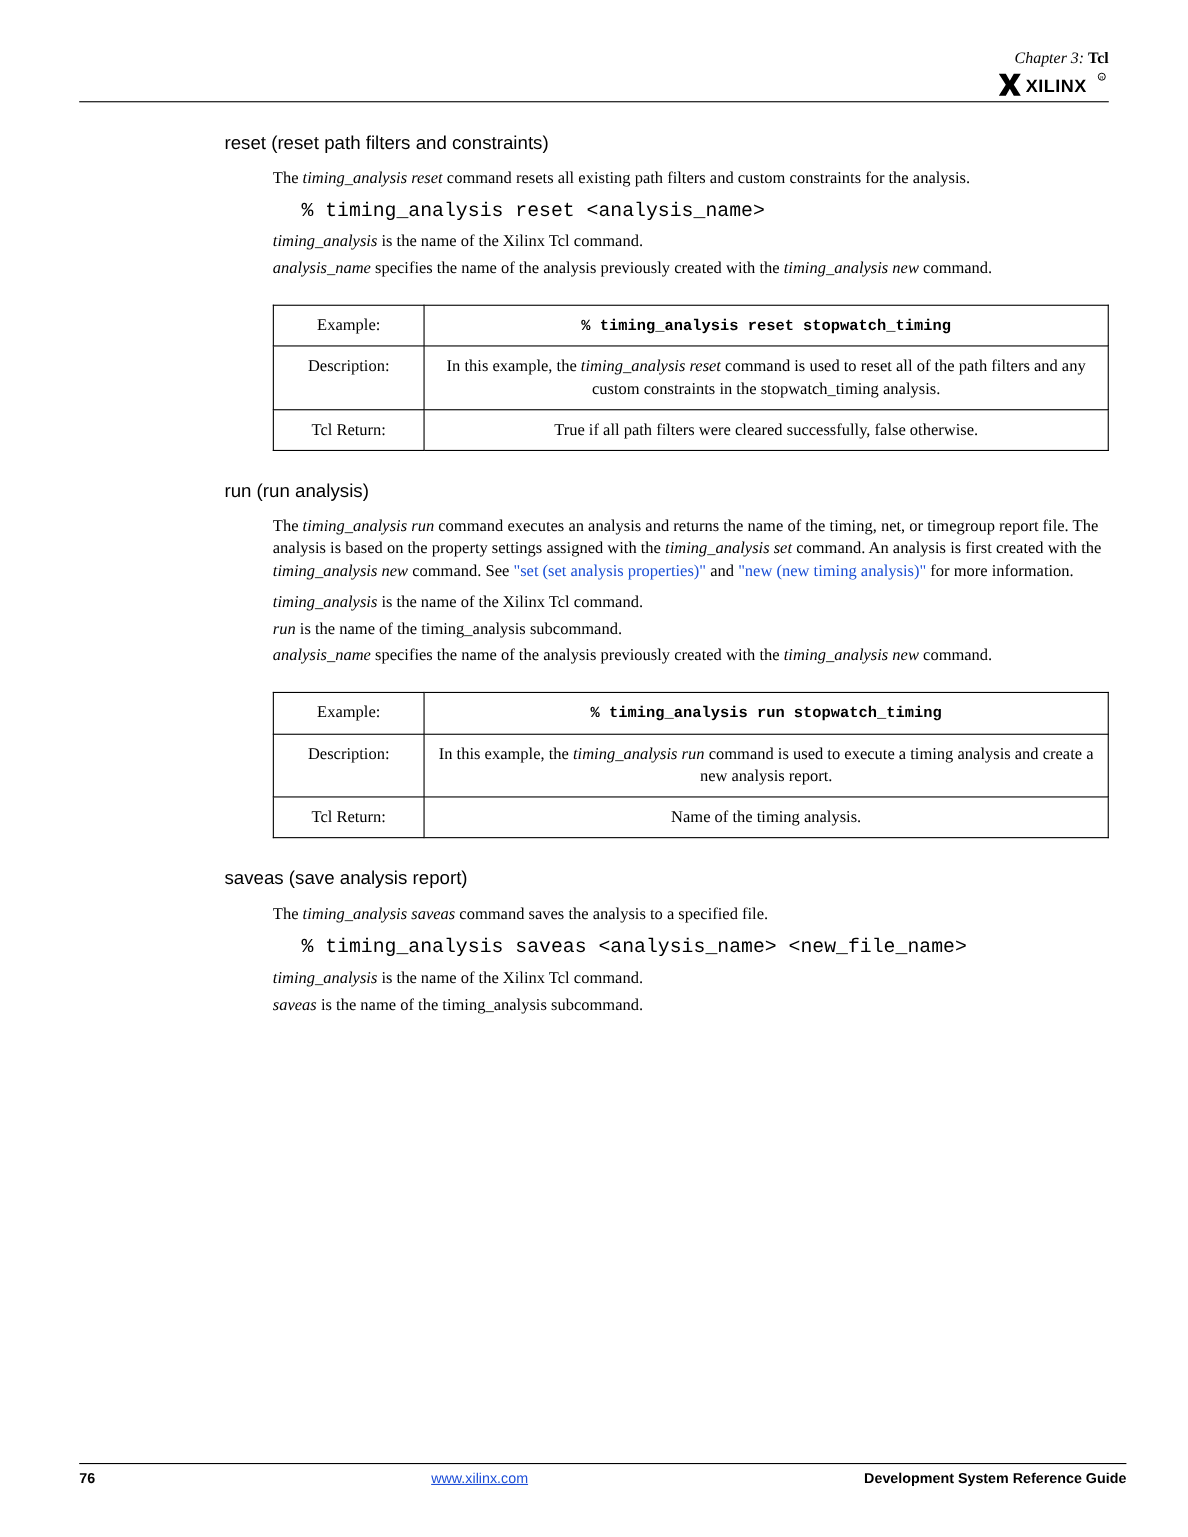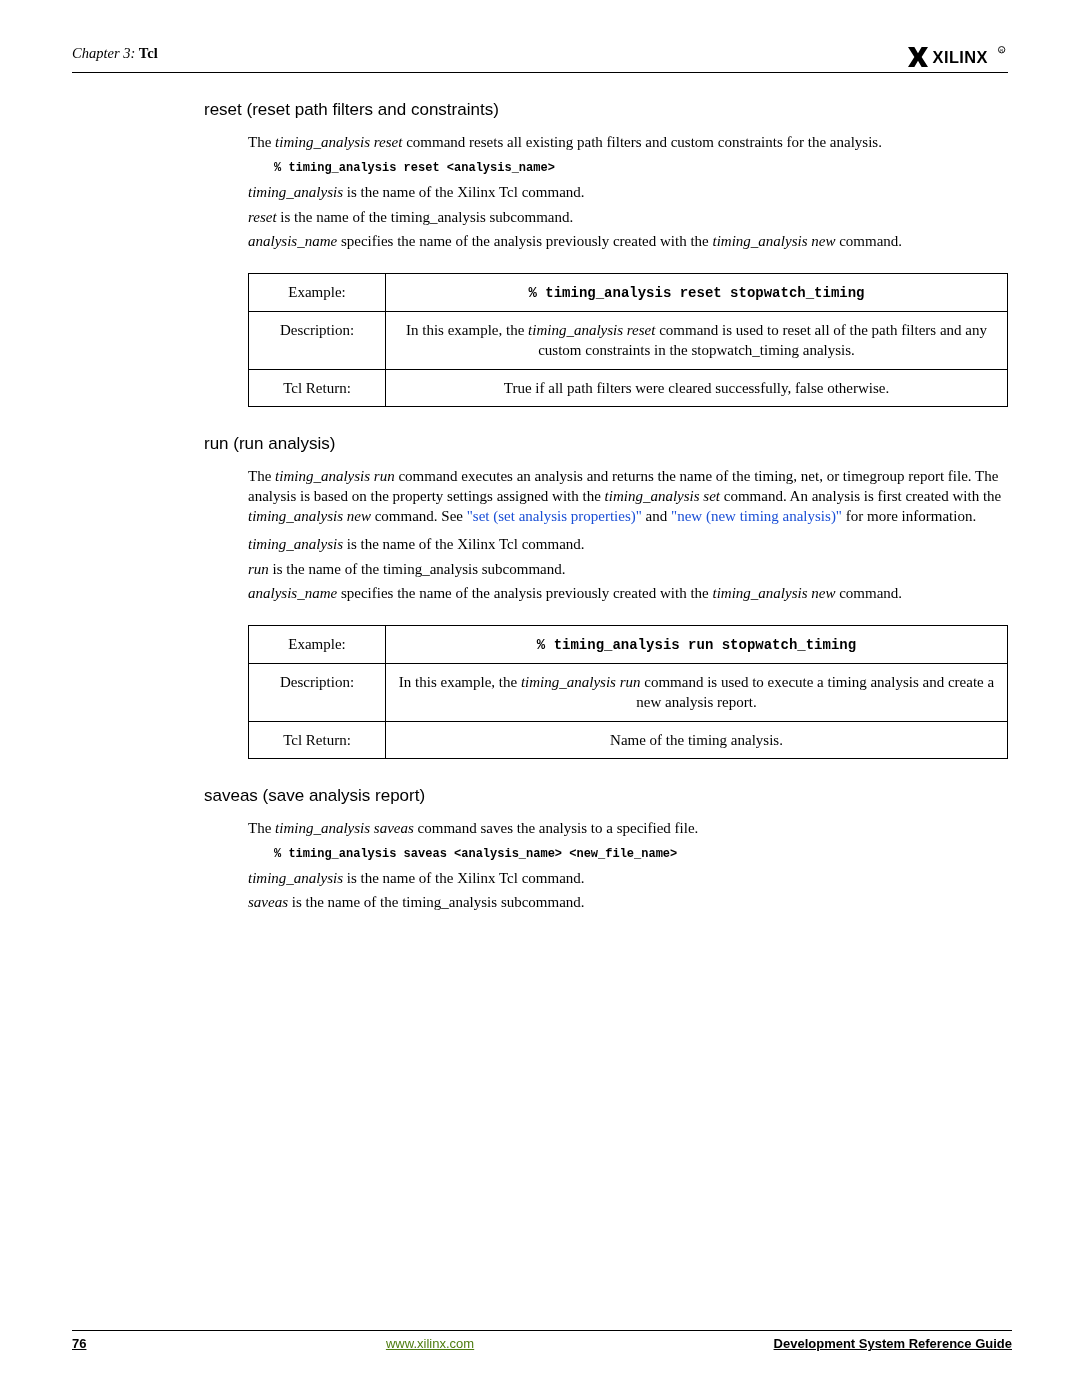--- a/index.html
+++ b/index.html
@@ -14,22 +14,23 @@
   .page {
     width: 1080px;
     height: 1397px;
     box-sizing: border-box;
     padding: 44px 72px 40px 72px;
     position: relative;
   }
   .header-row {
     display: flex;
     justify-content: space-between;
-    align-items: flex-start;
+    align-items: flex-end;
     margin-bottom: 2px;
+    flex-direction: column;
   }
   .chapter-label { font-style: italic; font-size: 14.5px; }
   .chapter-label .bold { font-weight: bold; font-style: normal; }
   .logo { display: flex; align-items: center; }
   .logo svg { display: block; }
   .header-rule { border: none; border-top: 1px solid #000; margin: 2px 0 16px 0; }
 
   .content { margin-left: 132px; }
 
   h2 {
@@ -37,23 +38,22 @@
     font-weight: normal;
     font-size: 17px;
     margin: 26px 0 10px 0;
   }
   .indent { margin-left: 44px; }
   p { margin: 0 0 8px 0; }
   p.nosp { margin: 4px 0; }
   .i { font-style: italic; }
   .mono {
     font-family: "Courier New", Courier, monospace;
-    font-size: 12px;
+    font-size: 18px;
     white-space: pre;
-    font-weight: bold;
   }
   .code-line { margin: 6px 0 6px 26px; }
   a.link { color: #1a4fd6; text-decoration: none; }
 
   table.example-table {
     border-collapse: collapse;
     width: 100%;
     margin: 22px 0 16px 0;
     font-size: 15px;
   }
@@ -70,35 +70,34 @@
   }
   .tbl-mono {
     font-family: Liberation Mono, monospace;
     font-weight: bold;
     font-size: 14px;
   }
 
   .footer {
     position: absolute;
     left: 72px;
-    right: 68px;
+    right: 56px;
     bottom: 44px;
-    text-decoration: underline;
   }
   .footer-rule { border: none; border-top: 1px solid #000; margin: 0 0 4px 0; }
   .footer-row {
     display: flex;
     justify-content: space-between;
     font-family: Arial, Helvetica, sans-serif;
     font-size: 13px;
     font-weight: bold;
   }
   .footer-row .url {
     font-weight: normal;
-    color: #4d7c0f;
+    color: #1d4ed8;
   }
 </style>
 </head>
 <body>
 
 <div class="page">
   <div class="header-row">
     <div class="chapter-label">
       <span>Chapter 3:</span>
       <span class="bold">Tcl</span>
@@ -118,21 +117,20 @@
 
   <div class="content">
 
     <h2>reset (reset path filters and constraints)</h2>
     <div class="indent">
       <p>
         <span>The </span><span class="i">timing_analysis reset</span><span> command resets all existing path filters and custom constraints for the analysis.</span>
       </p>
       <div class="mono code-line">% timing_analysis reset &lt;analysis_name&gt;</div>
       <p class="nosp"><span class="i">timing_analysis</span><span> is the name of the Xilinx Tcl command.</span></p>
-      <p class="nosp"><span class="i">reset</span><span> is the name of the timing_analysis subcommand.</span></p>
       <p class="nosp"><span class="i">analysis_name</span><span> specifies the name of the analysis previously created with the </span><span class="i">timing_analysis new</span><span> command.</span></p>
 
       <table class="example-table">
         <tbody>
             <tr>
           <td>Example:</td>
           <td><span class="tbl-mono">% timing_analysis reset stopwatch_timing</span></td>
         </tr>
         <tr>
           <td>Description:</td>

